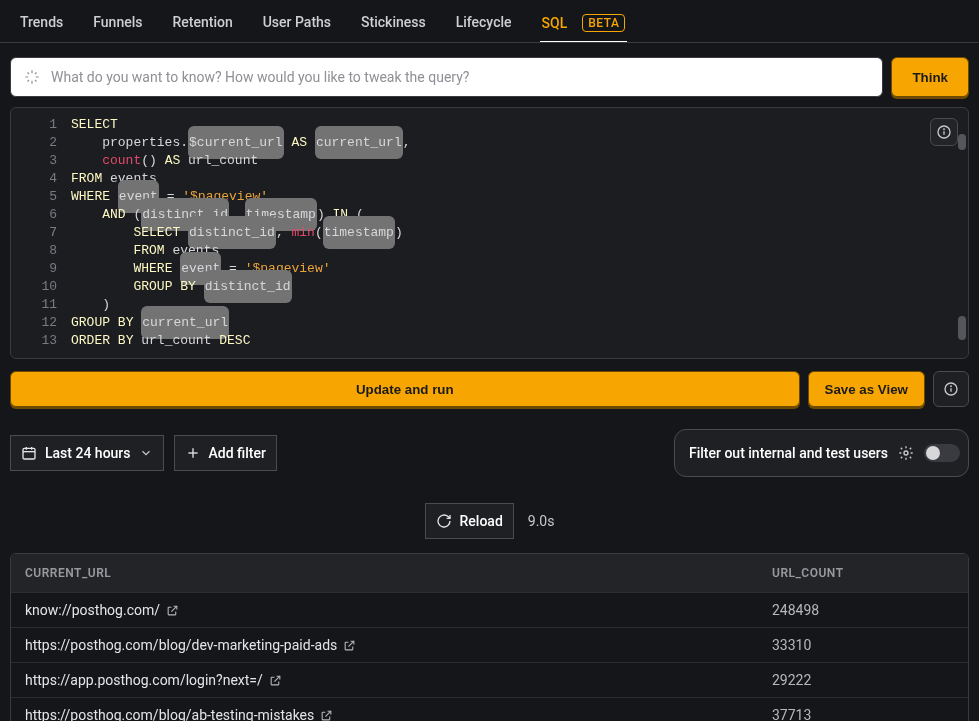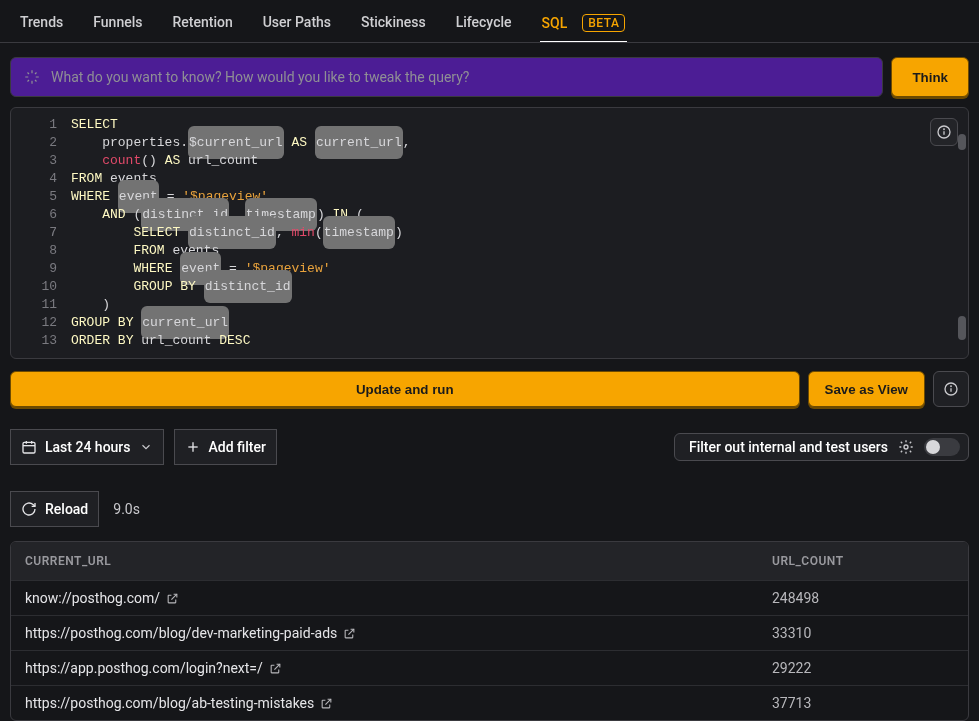--- a/index.html
+++ b/index.html
@@ -36,21 +36,21 @@
     letter-spacing: 0.5px;
   }
   .content { padding: 14px 10px 0 10px; }
   .query-bar {
     display: flex;
     gap: 8px;
     margin-bottom: 10px;
   }
   .query-input {
     flex: 1;
-    background: #4c1d95;
+    background: #ffffff;
     border: 1px solid #3a3a3f;
     border-radius: 6px;
     display: flex;
     align-items: center;
     padding: 0 12px;
     height: 40px;
     color: #8f8f95;
   }
   .sparkle { margin-right: 10px; display:flex; }
   .think-btn {
@@ -144,33 +144,34 @@
   }
   .filter-left { display:flex; gap:10px; }
   .chip {
     display:flex; align-items:center; gap:8px;
     border:1px solid #4a4a4f; border-radius:0;
     background:#1f2024; height:36px; padding:0 10px;
     cursor:pointer; font-weight:500;
   }
   .filter-right {
     display:flex; align-items:center; gap:10px;
-    border:1px solid #4a4a4f; border-radius:6px;
-    background:#1f2024; height:28px; padding:0 8px 0 14px;
+    border:1px solid #4a4a4f; border-radius:12px;
+    background:#1f2024; height:48px; padding:0 8px 0 14px;
     font-weight:500;
   }
   .toggle {
     width:36px; height:18px; background:#3a3b40; border-radius:10px; position:relative; cursor:pointer;
   }
   .toggle::after {
     content:""; position:absolute; left:2px; top:2px; width:14px; height:14px; background:#d7d7da; border-radius:50%;
   }
   .result-row {
     display:flex; justify-content:space-between; align-items:center;
     margin-top: 26px;
+    flex-direction: column;
   }
   .result-left { display:flex; align-items:center; gap:14px; }
   .table { margin-top: 14px; border:1px solid #3a3a3f; border-radius:6px; overflow:hidden; }
   .thead { display:flex; background:#232428; color:#99999e; font-size:12px; letter-spacing:0.5px; font-weight:600; }
   .th1 { flex:1; padding:12px 14px; }
   .th2 { width:210px; padding:12px 14px; }
   .trow { display:flex; border-top:1px solid #2c2d31; }
   .td1 { flex:1; padding:9px 14px; display:flex; align-items:center; gap:6px; color:#e5e5e8;}
   .td2 { width:210px; padding:9px 14px; color:#b8b8bc;}
   .ext { display:inline-flex; }

